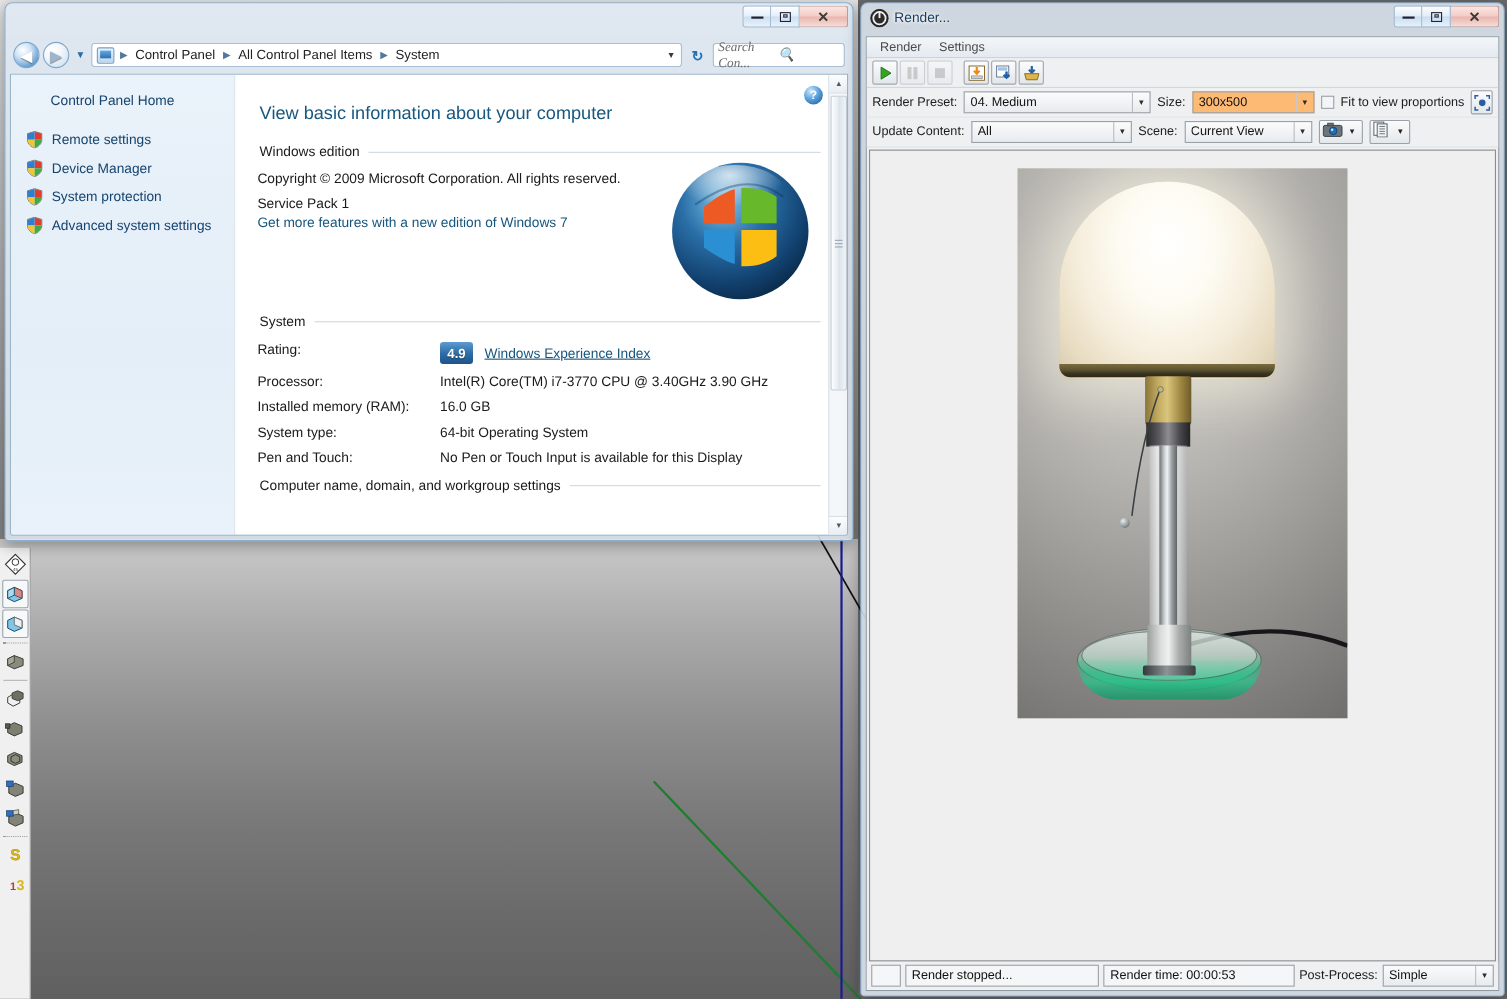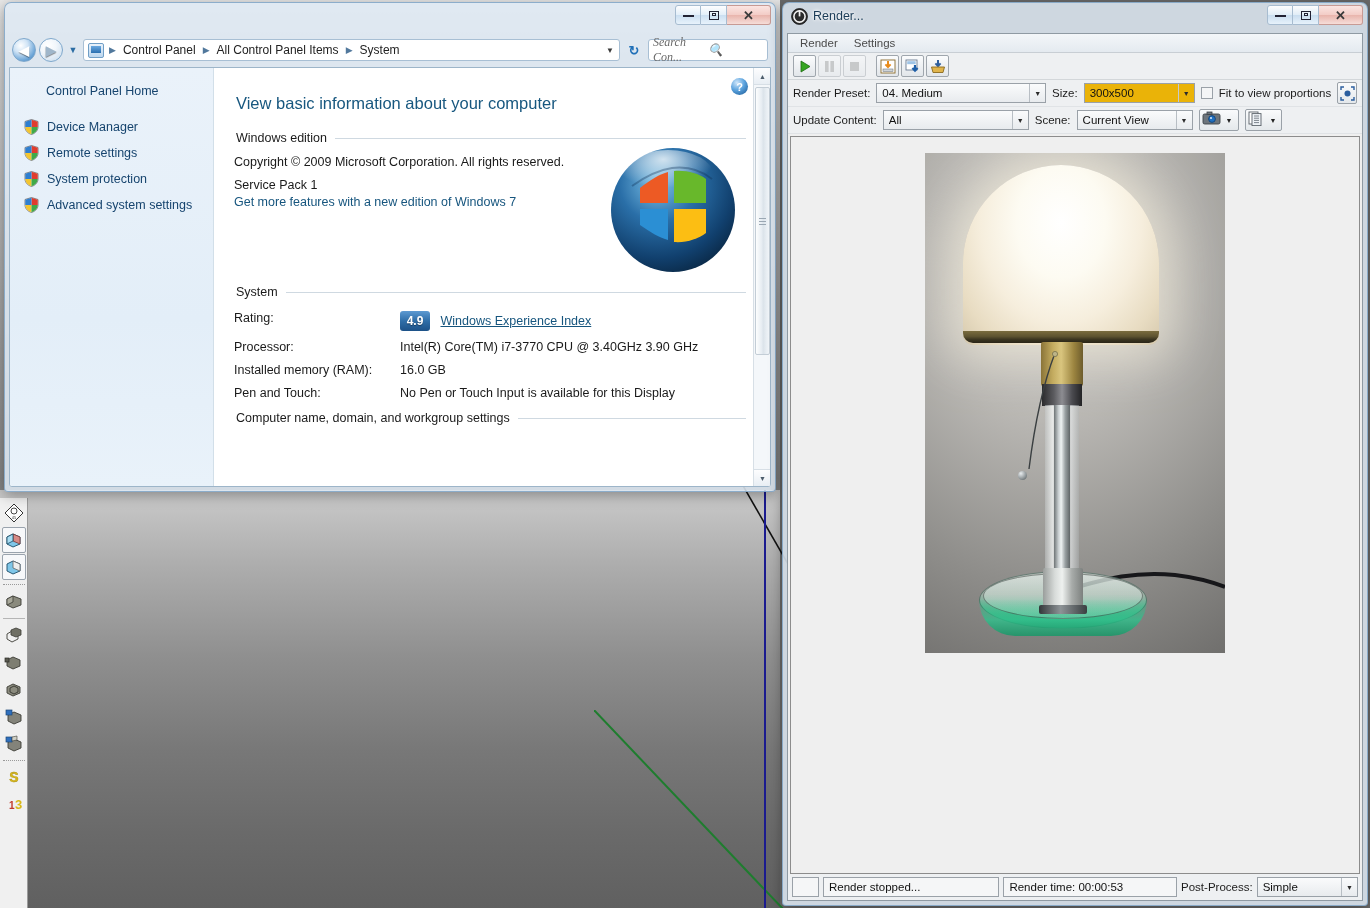--- a/index.html
+++ b/index.html
@@ -255,21 +255,21 @@
     padding: 0 5px; background: #eef0f2;
     border-bottom: 1px solid #e0e3e6;
   }
   .r-label { font-size: 11.5px; color: #1c1c1c; white-space: nowrap; }
   .combo {
     height: 20px; border: 1px solid #9aa1a8;
     background: linear-gradient(180deg,#fafbfc,#e8ebee);
     display: flex; align-items: center; padding: 0 0 0 5px;
     font-size: 11.5px; color: #111;
   }
-  .combo.white { background: #eab308; }
+  .combo.white { background: #fdba74; }
   .combo .cv { flex: 1; white-space: nowrap; overflow: hidden; }
   .combo .carr {
     width: 16px; height: 100%; display: flex; align-items: center; justify-content: center;
     font-size: 7px; color: #2b2b2b; border-left: 1px solid #b8bec4;
   }
   .combo.white .carr { border-left: 1px solid #c5cace; }
   .chk {
     width: 12px; height: 12px; border: 1px solid #9aa1a8; background: #f4f5f6;
     flex: none;
   }
@@ -501,45 +501,45 @@
     <div class="searchbox">
       <span>Search Con...</span>
       <span class="search-icon">🔍</span>
     </div>
   </div>
 
   <div class="cp-body">
 
     <div class="cp-sidebar">
       <div class="cp-home">Control Panel Home</div>
+
+      <div class="cp-link-row">
+        <span class="shield">
+          <svg width="15" height="16" viewBox="0 0 15 16">
+            <path d="M7.5 0.5 L14 2.5 V8 C14 12 10.5 14.6 7.5 15.5 C4.5 14.6 1 12 1 8 V2.5 Z" fill="#f0f0f0" stroke="#6b6b6b" stroke-width="0.8"></path>
+            <path d="M7.5 0.8 L13.7 2.7 V8 H7.5 Z" fill="#e03c2e"></path>
+            <path d="M1.3 2.7 L7.5 0.8 V8 H1.3 Z" fill="#2f7fd0"></path>
+            <path d="M1.3 8 H7.5 V15.2 C4.6 14.3 1.3 11.8 1.3 8 Z" fill="#f3c530"></path>
+            <path d="M7.5 8 H13.7 C13.7 11.8 10.4 14.3 7.5 15.2 Z" fill="#3faa4a"></path>
+          </svg>
+        </span>
+        <span>Remote settings</span>
+      </div>
 
       <div class="cp-link-row">
         <span class="shield">
           <svg width="15" height="16" viewBox="0 0 15 16">
             <path d="M7.5 0.5 L14 2.5 V8 C14 12 10.5 14.6 7.5 15.5 C4.5 14.6 1 12 1 8 V2.5 Z" fill="#f0f0f0" stroke="#6b6b6b" stroke-width="0.8"></path>
             <path d="M7.5 0.8 L13.7 2.7 V8 H7.5 Z" fill="#e03c2e"></path>
             <path d="M1.3 2.7 L7.5 0.8 V8 H1.3 Z" fill="#2f7fd0"></path>
             <path d="M1.3 8 H7.5 V15.2 C4.6 14.3 1.3 11.8 1.3 8 Z" fill="#f3c530"></path>
             <path d="M7.5 8 H13.7 C13.7 11.8 10.4 14.3 7.5 15.2 Z" fill="#3faa4a"></path>
           </svg>
         </span>
         <span>Device Manager</span>
-      </div>
-
-      <div class="cp-link-row">
-        <span class="shield">
-          <svg width="15" height="16" viewBox="0 0 15 16">
-            <path d="M7.5 0.5 L14 2.5 V8 C14 12 10.5 14.6 7.5 15.5 C4.5 14.6 1 12 1 8 V2.5 Z" fill="#f0f0f0" stroke="#6b6b6b" stroke-width="0.8"></path>
-            <path d="M7.5 0.8 L13.7 2.7 V8 H7.5 Z" fill="#e03c2e"></path>
-            <path d="M1.3 2.7 L7.5 0.8 V8 H1.3 Z" fill="#2f7fd0"></path>
-            <path d="M1.3 8 H7.5 V15.2 C4.6 14.3 1.3 11.8 1.3 8 Z" fill="#f3c530"></path>
-            <path d="M7.5 8 H13.7 C13.7 11.8 10.4 14.3 7.5 15.2 Z" fill="#3faa4a"></path>
-          </svg>
-        </span>
-        <span>Remote settings</span>
       </div>
 
       <div class="cp-link-row">
         <span class="shield">
           <svg width="15" height="16" viewBox="0 0 15 16">
             <path d="M7.5 0.5 L14 2.5 V8 C14 12 10.5 14.6 7.5 15.5 C4.5 14.6 1 12 1 8 V2.5 Z" fill="#f0f0f0" stroke="#6b6b6b" stroke-width="0.8"></path>
             <path d="M7.5 0.8 L13.7 2.7 V8 H7.5 Z" fill="#e03c2e"></path>
             <path d="M1.3 2.7 L7.5 0.8 V8 H1.3 Z" fill="#2f7fd0"></path>
             <path d="M1.3 8 H7.5 V15.2 C4.6 14.3 1.3 11.8 1.3 8 Z" fill="#f3c530"></path>
             <path d="M7.5 8 H13.7 C13.7 11.8 10.4 14.3 7.5 15.2 Z" fill="#3faa4a"></path>
@@ -625,20 +625,24 @@
         </div>
         <div class="info-row" style="margin-top:4px;">
           <span class="info-label">Processor:</span>
           <span class="info-value">Intel(R) Core(TM) i7-3770 CPU @ 3.40GHz   3.90 GHz</span>
         </div>
         <div class="info-row">
           <span class="info-label">Installed memory (RAM):</span>
           <span class="info-value">16.0 GB</span>
         </div>
         <div class="info-row">
+          <span class="info-label">System type:</span>
+          <span class="info-value">64-bit Operating System</span>
+        </div>
+        <div class="info-row">
           <span class="info-label">Pen and Touch:</span>
           <span class="info-value">No Pen or Touch Input is available for this Display</span>
         </div>
       </div>
 
       <div class="section-head" style="margin-top:11px;">
         <span>Computer name, domain, and workgroup settings</span>
         <span class="rule"></span>
       </div>
 

